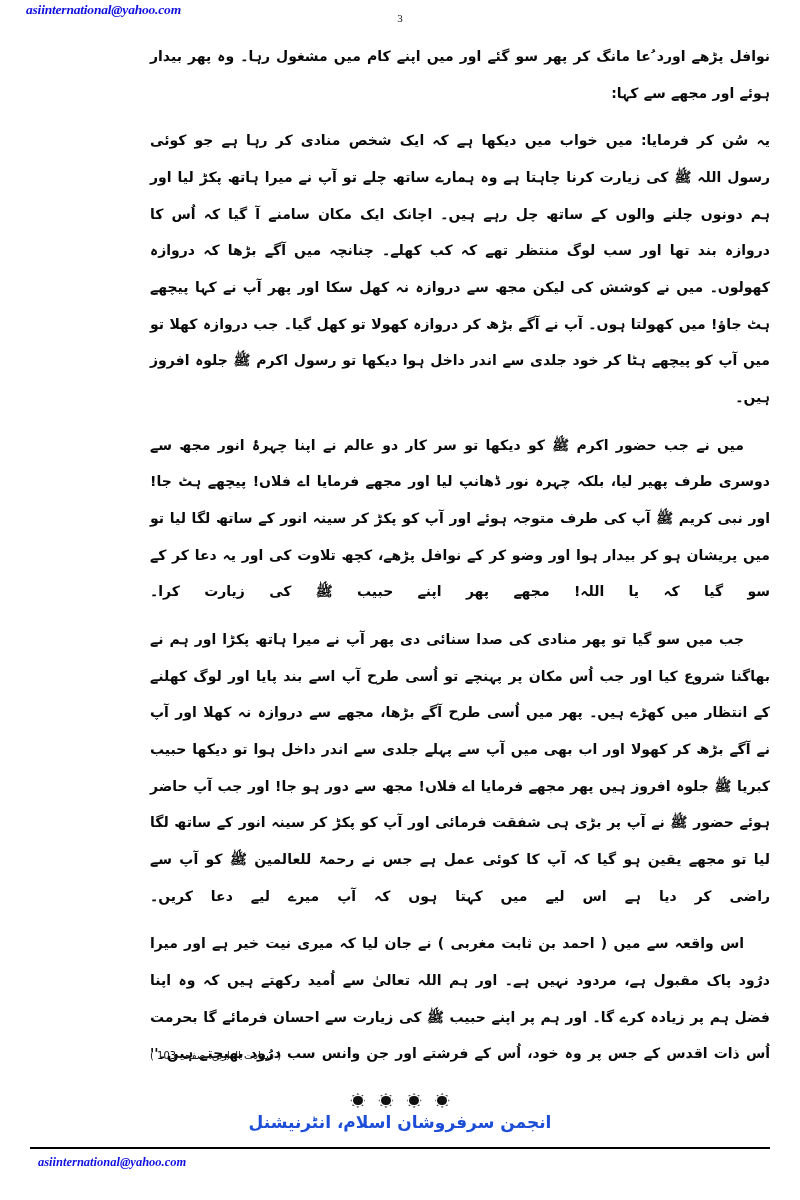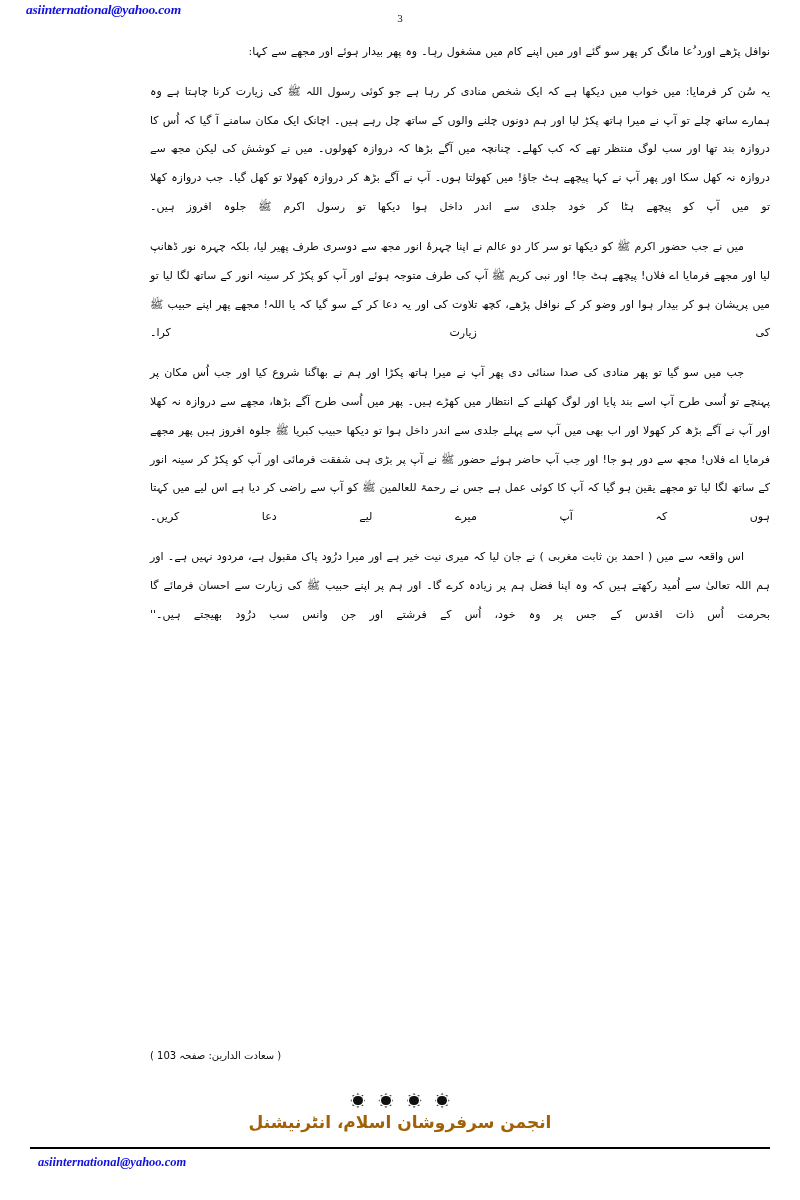--- a/index.html
+++ b/index.html
@@ -60,28 +60,29 @@
     position: absolute;
     top: 38px;
     left: 150px;
     width: 620px;
     direction: rtl;
     text-align: justify;
     text-align-last: justify;
   }
   .para {
     font-family: "DejaVu Sans", sans-serif;
-    font-size: 11px;
+    font-size: 14px;
     line-height: 2.62;
     color: #0a0a0a;
     margin: 0 0 11px 0;
     direction: rtl;
     text-align: justify;
     text-align-last: justify;
     word-spacing: 0.5px;
+    font-weight: bold;
   }
   .para.last-free {
     text-align-last: right;
   }
   .para.indented {
     text-indent: 26px;
   }
 
   
   .citation {
@@ -140,21 +141,21 @@
   .org-name {
     position: absolute;
     top: 1112px;
     left: 0;
     width: 800px;
     text-align: center;
     direction: rtl;
     font-family: "DejaVu Sans", sans-serif;
     font-weight: bold;
     font-size: 17px;
-    color: #a16207;
+    color: #1d4ed8;
     letter-spacing: 0.4px;
   }
 
   
   .footer {
     position: absolute;
     top: 1147px;
     left: 0;
     width: 800px;
     height: 40px;

